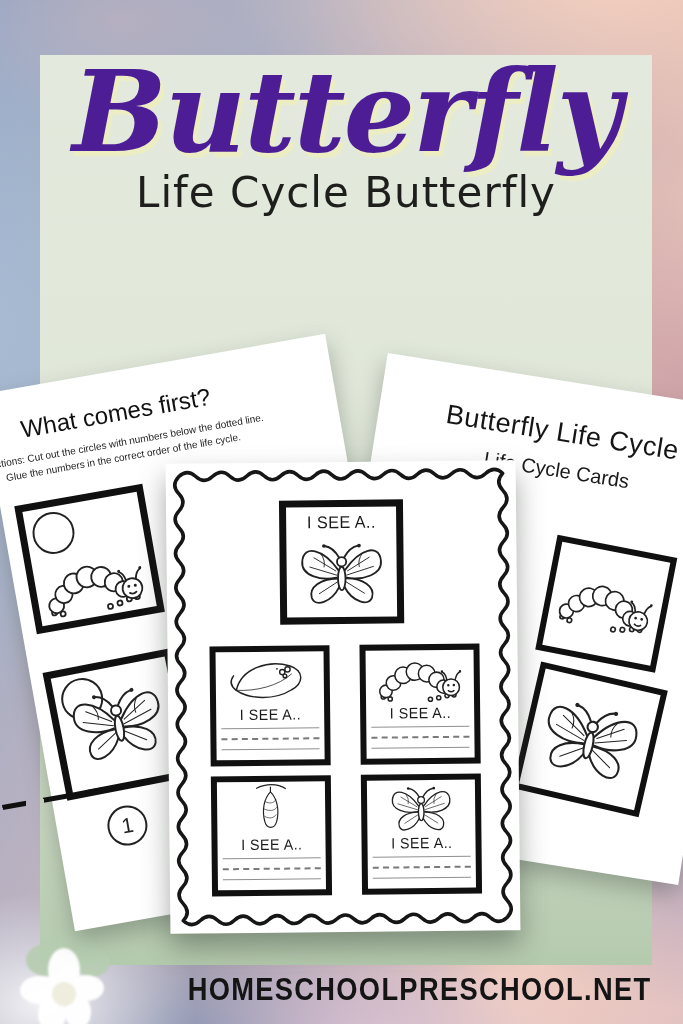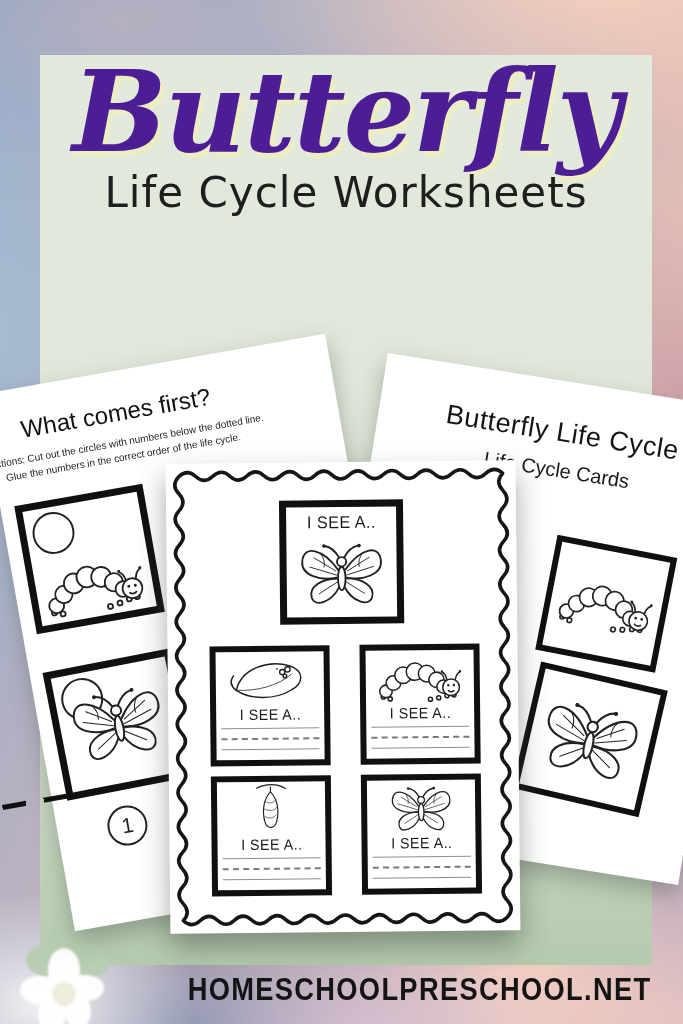--- a/index.html
+++ b/index.html
@@ -187,21 +187,21 @@
       <ellipse cx="76" cy="94" rx="13" ry="17"></ellipse>
       <circle cx="62" cy="76" r="12" fill="#f0eedd"></circle>
       <ellipse cx="94" cy="118" rx="5" ry="9"></ellipse>
     </g>
   </svg>
 
   <div class="panel"></div>
 
   <div class="header">
     <div class="script-title">Butterfly</div>
-    <div class="sub-title">Life Cycle Worksheets</div>
+    <div class="sub-title">Life Cycle Butterfly</div>
   </div>
 
   <div class="sheet sheet-left">
     <div class="abs ls-head ls-title">What comes first?</div>
     <div class="abs ls-head ls-dir ls-dir1">Directions: Cut out the circles with numbers below the dotted line.</div>
     <div class="abs ls-head ls-dir ls-dir2">Glue the numbers in the correct order of the life cycle.</div>
 
     <div class="ls-card ls-card1">
       <div class="num-circle"></div>
       <svg class="ls-cat" width="108" height="62">

